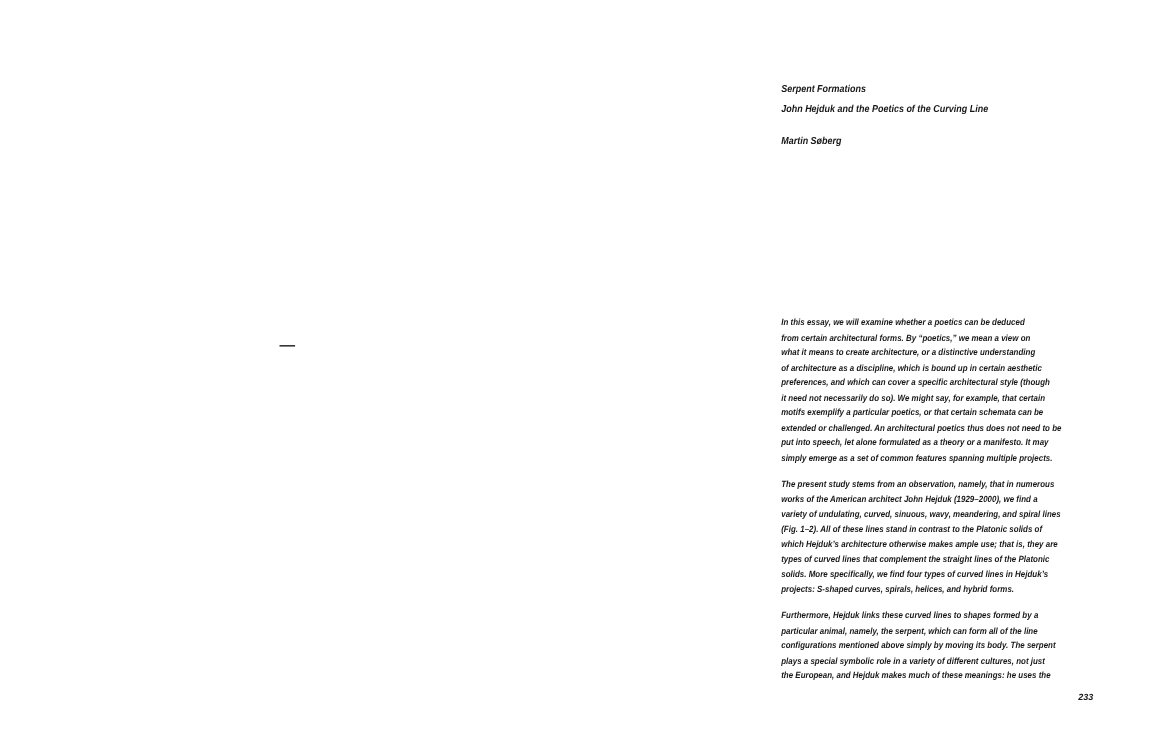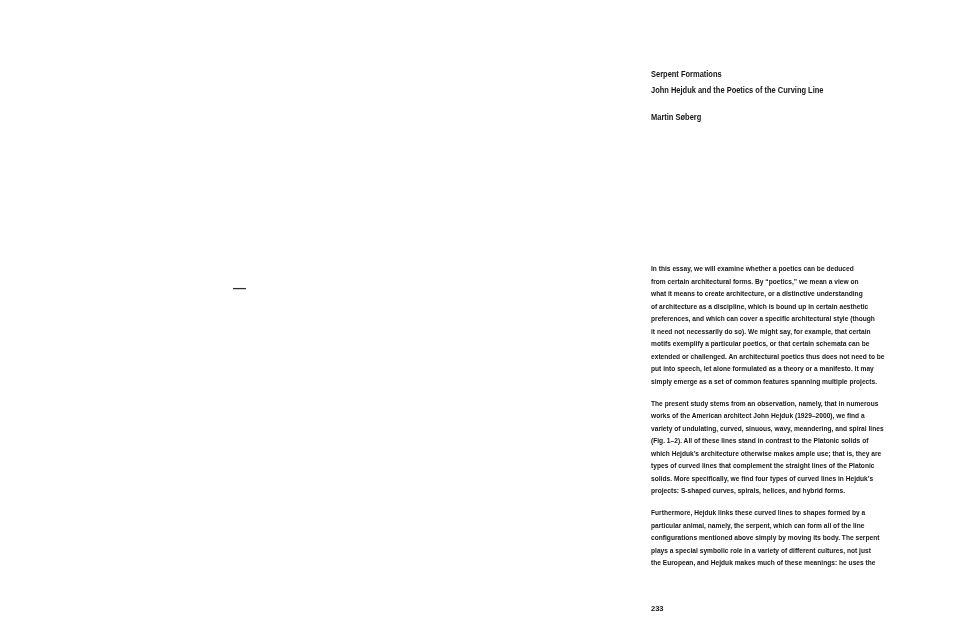--- a/index.html
+++ b/index.html
@@ -23,21 +23,21 @@
     left: 233px;
     top: 281px;
     font-size: 13px;
     line-height: 13px;
     color: #2f2f2f;
     letter-spacing: 0;
   }
   .right-page {
     position: absolute;
     left: 480px; top: 0;
-    width: 480px; height: 617px;
+    width: 480px; height: 617px; font-style: italic;
   }
   .text-column {
     position: absolute;
     left: 171px;   
     top: 66px;
     width: 300px;
     transform: scaleX(0.88);
     transform-origin: 0 0;
   }
   .title-line {
@@ -56,22 +56,23 @@
   .body-text p {
     font-size: 7.5px;
     line-height: 12.5px;
     margin: 0 0 9.5px 0;
     white-space: pre;
     letter-spacing: 0.02px;
   }
   .page-number {
     position: absolute;
     left: 171px;
-    top: 604px;
+    top: 576px;
     width: 260px;
+    text-align: right;
     font-size: 7.5px;
     line-height: 10px;
   }
 </style>
 </head>
 <body>
 
 <div class="spread">
 
   <div class="left-page">

